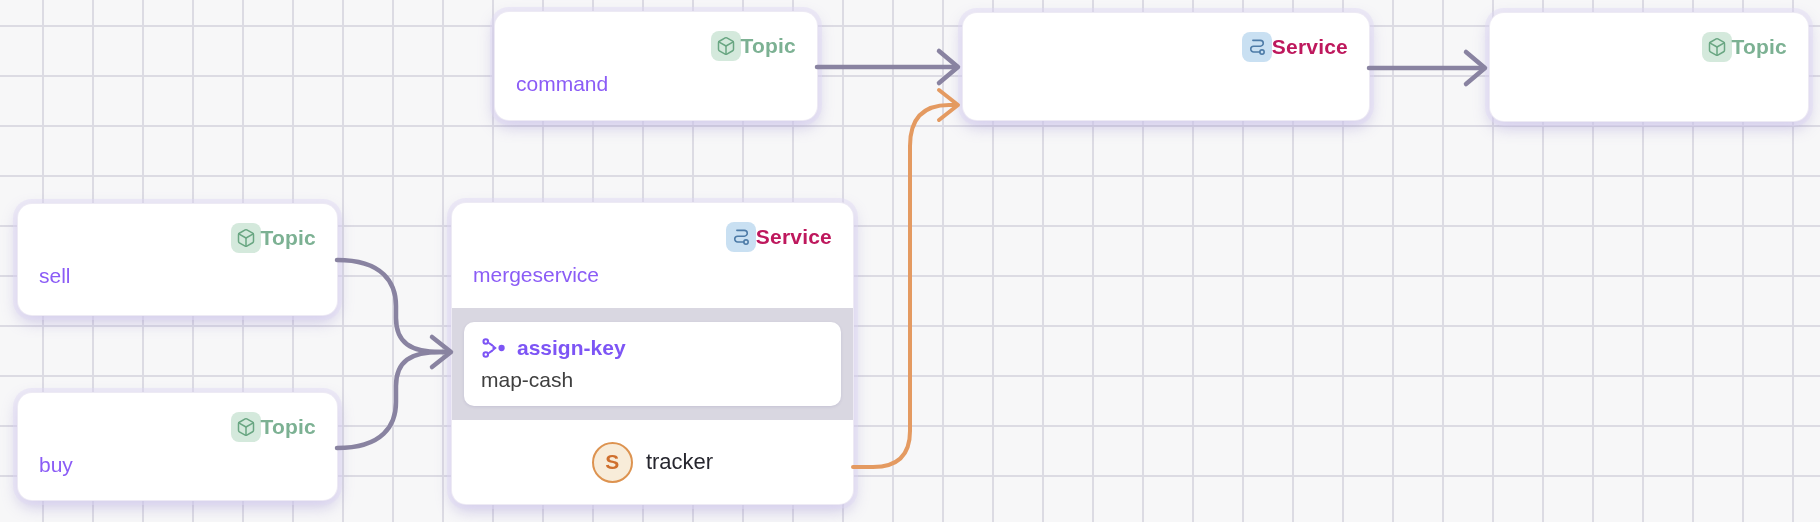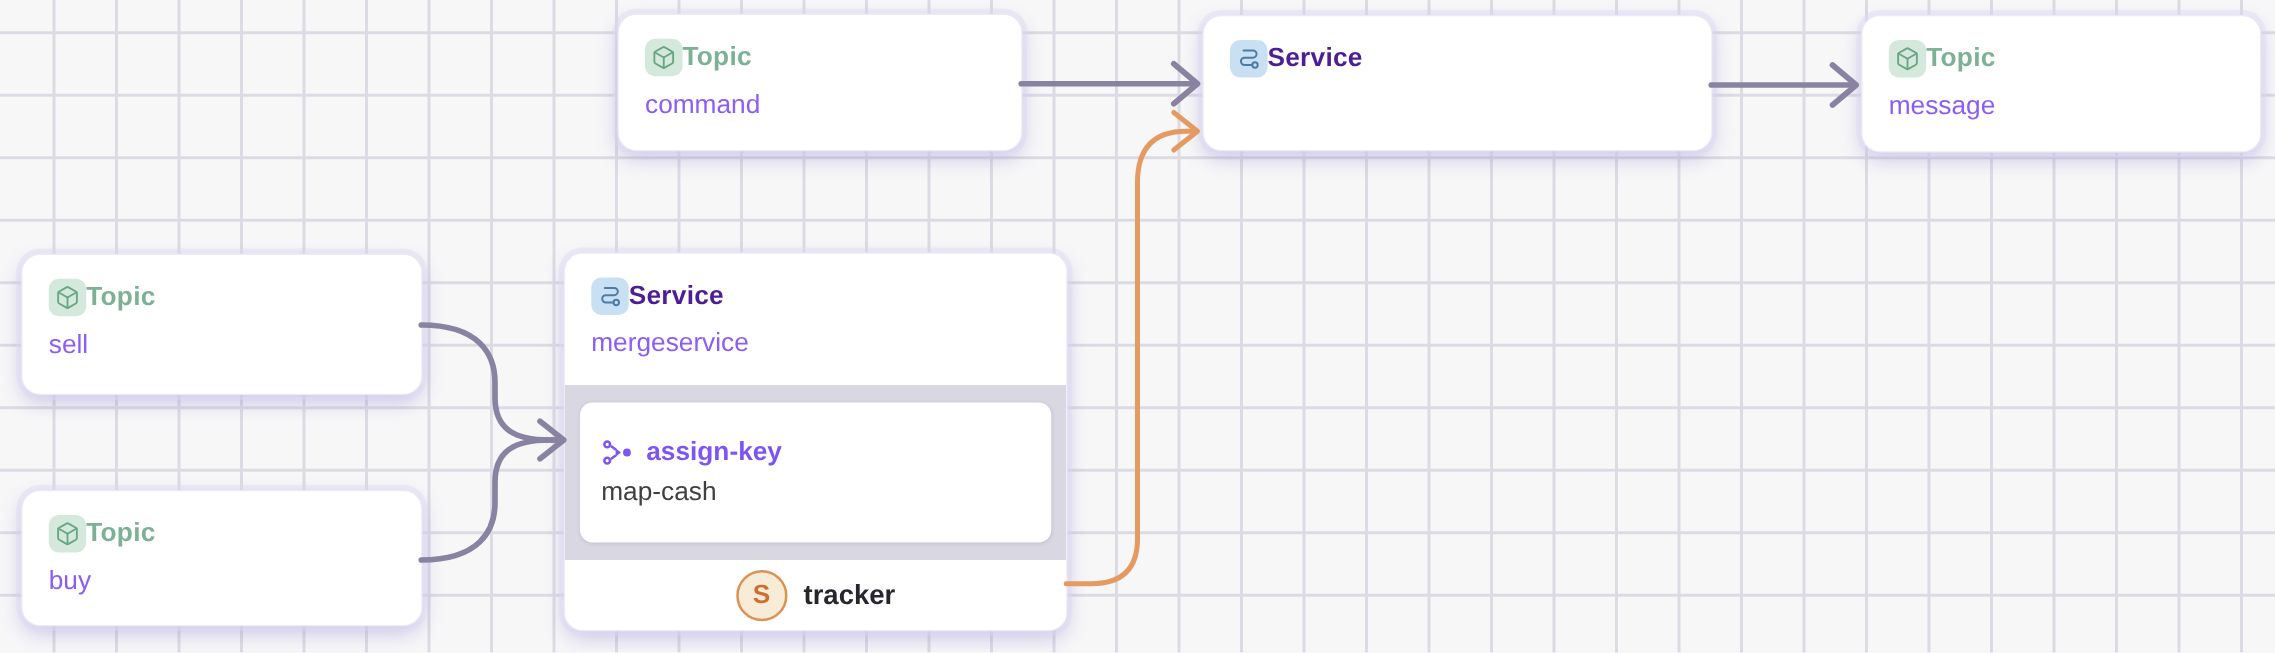--- a/index.html
+++ b/index.html
@@ -23,59 +23,59 @@
     position:absolute;z-index:2;
     background:#ffffff;
     border-radius:14px;
     box-sizing:border-box;
     box-shadow:
       0 0 0 1px #edeaf4,
       0 0 0 5px rgba(223,217,243,0.45),
       0 6px 16px rgba(146,132,205,0.45);
   }
   .node-pad{padding:19px 21px;}
-  .node-header{display:flex;align-items:center;gap:0;}
+  .node-header{display:flex;align-items:center;gap:0;justify-content:flex-end;}
   .icon-box{
     width:30px;height:30px;border-radius:8px;
     display:flex;align-items:center;justify-content:center;
     flex:0 0 auto;
   }
   .icon-box svg{width:20px;height:20px;}
   .icon-box.topic{background:#d4e9dc;color:#69a682;}
   .icon-box.service{background:#c9e0f2;color:#4d7ba7;}
   .type-label{font-size:21px;font-weight:600;letter-spacing:.2px;}
   .type-label.topic{color:#7cb193;}
-  .type-label.service{color:#4c1d95;}
+  .type-label.service{color:#be185d;}
   .node-name{font-size:21px;color:#8b5cf6;margin-top:9px;line-height:27px;}
 
   #node-command{left:495px;top:12px;width:322px;height:108px;}
   #node-interface{left:963px;top:13px;width:406px;height:107px;}
   #node-message{left:1490px;top:13px;width:318px;height:108px;}
   #node-sell{left:18px;top:204px;width:319px;height:111px;}
   #node-buy{left:18px;top:393px;width:319px;height:107px;}
   #node-mergeservice{left:452px;top:203px;width:401px;height:301px;padding:0;display:flex;flex-direction:column;overflow:hidden;}
 
   .merge-header{padding:19px 21px 20px;}
   .fn-section{background:#d9d7e1;padding:14px 12px;}
   .fn-card{
-    background:#ffffff;border-radius:10px;padding:27px 17px;
+    background:#ffffff;border-radius:10px;padding:13px 17px;
     box-shadow:0 1px 3px rgba(90,80,140,0.15);
   }
   .fn-header{display:flex;align-items:center;gap:10px;color:#7d55f5;font-size:21px;font-weight:600;}
   .fn-header svg{width:26px;height:26px;flex:0 0 auto;}
   .fn-name{font-size:21px;color:#404040;margin-top:5px;line-height:27px;}
   .consumer-row{flex:1;display:flex;align-items:center;justify-content:center;gap:13px;}
   .consumer-badge{
     width:41px;height:41px;border-radius:50%;
     background:#f8ecd9;border:2px solid #dd9350;color:#cf6f2d;
     font-size:21px;font-weight:700;
     display:flex;align-items:center;justify-content:center;
     box-sizing:border-box;
   }
-  .consumer-name{font-size:22px;color:#26262e;font-weight:bold;}
+  .consumer-name{font-size:22px;color:#26262e;}
 </style>
 </head>
 <body>
 
 <div class="canvas">
 
   <div class="node node-pad" id="node-command">
     <div class="node-header">
       <span class="icon-box topic">
         <svg viewBox="0 0 24 24" fill="none" stroke="currentColor" stroke-width="1.8" stroke-linecap="round" stroke-linejoin="round">
@@ -107,21 +107,20 @@
     <div class="node-header">
       <span class="icon-box topic">
         <svg viewBox="0 0 24 24" fill="none" stroke="currentColor" stroke-width="1.8" stroke-linecap="round" stroke-linejoin="round">
             <path d="M21 8a2 2 0 0 0-1-1.73l-7-4a2 2 0 0 0-2 0l-7 4A2 2 0 0 0 3 8v8a2 2 0 0 0 1 1.73l7 4a2 2 0 0 0 2 0l7-4A2 2 0 0 0 21 16Z"></path>
             <path d="m3.3 7 8.7 5 8.7-5"></path>
             <path d="M12 22V12"></path>
           </svg>
       </span>
       <span class="type-label topic">Topic</span>
     </div>
-    <div class="node-name">message</div>
   </div>
 
   <div class="node node-pad" id="node-sell">
     <div class="node-header">
       <span class="icon-box topic">
         <svg viewBox="0 0 24 24" fill="none" stroke="currentColor" stroke-width="1.8" stroke-linecap="round" stroke-linejoin="round">
             <path d="M21 8a2 2 0 0 0-1-1.73l-7-4a2 2 0 0 0-2 0l-7 4A2 2 0 0 0 3 8v8a2 2 0 0 0 1 1.73l7 4a2 2 0 0 0 2 0l7-4A2 2 0 0 0 21 16Z"></path>
             <path d="m3.3 7 8.7 5 8.7-5"></path>
             <path d="M12 22V12"></path>
           </svg>

